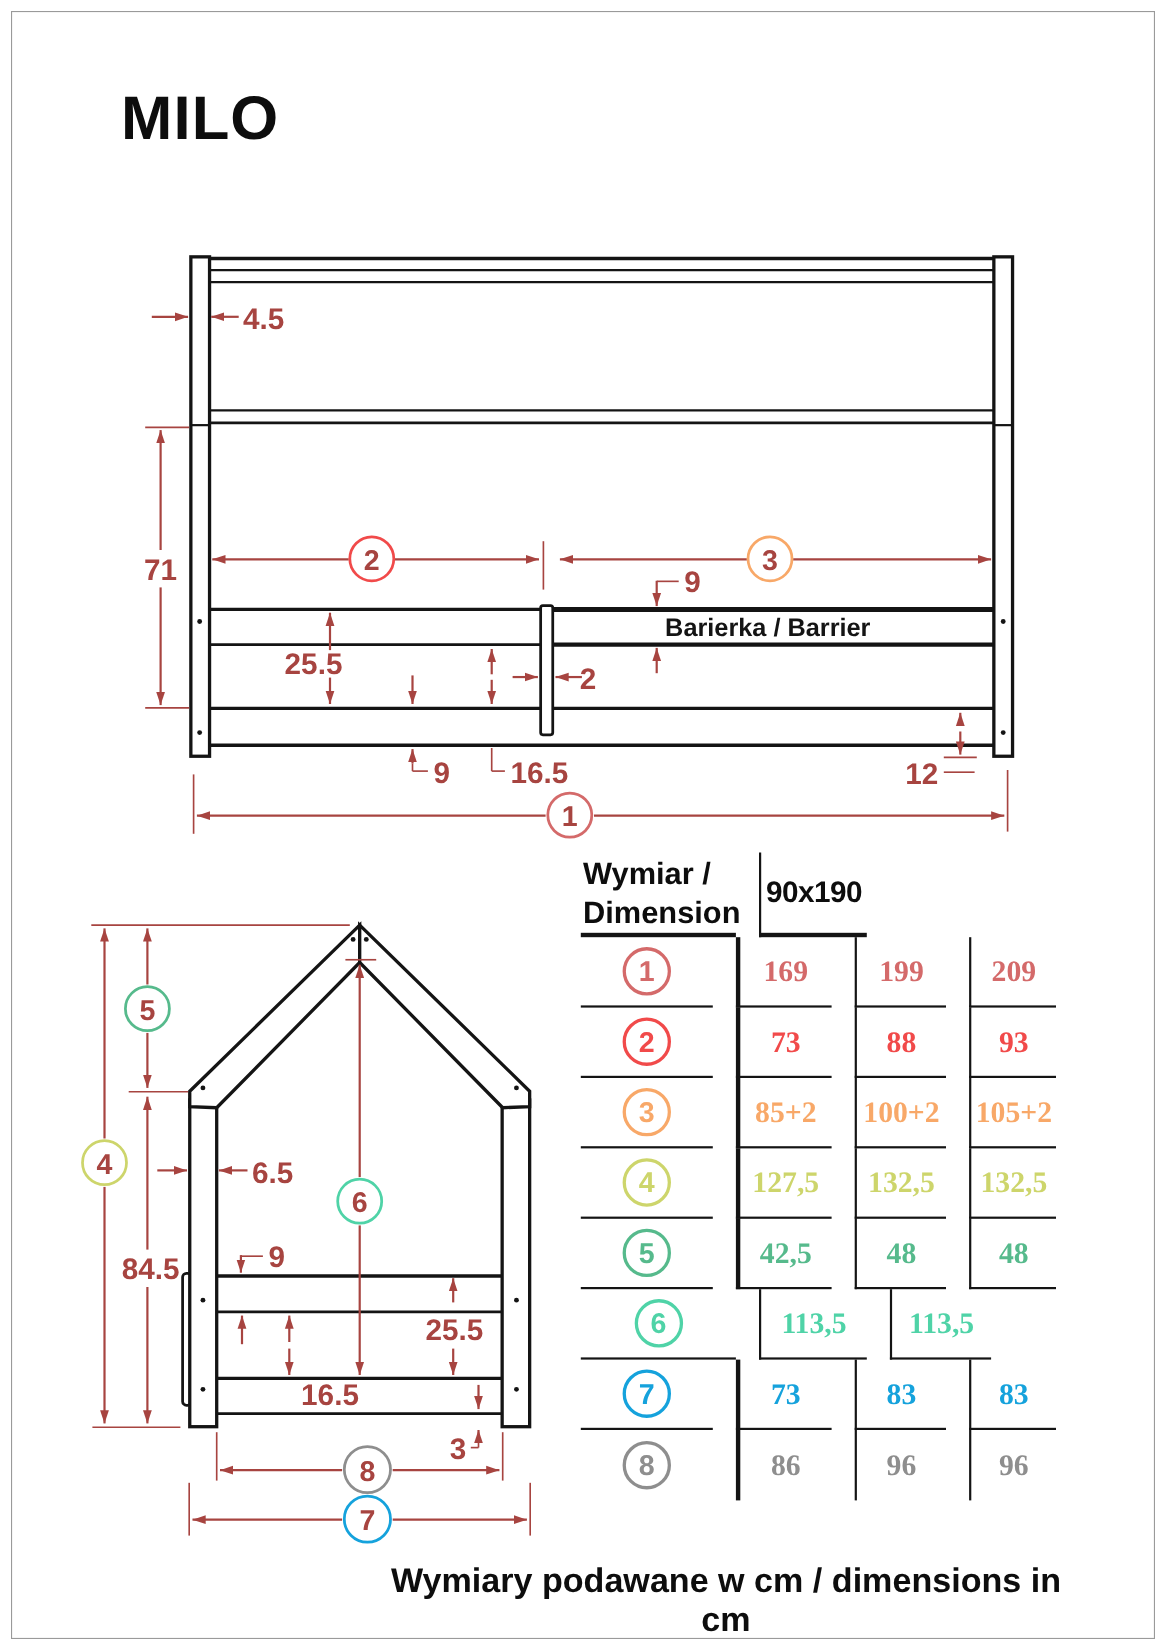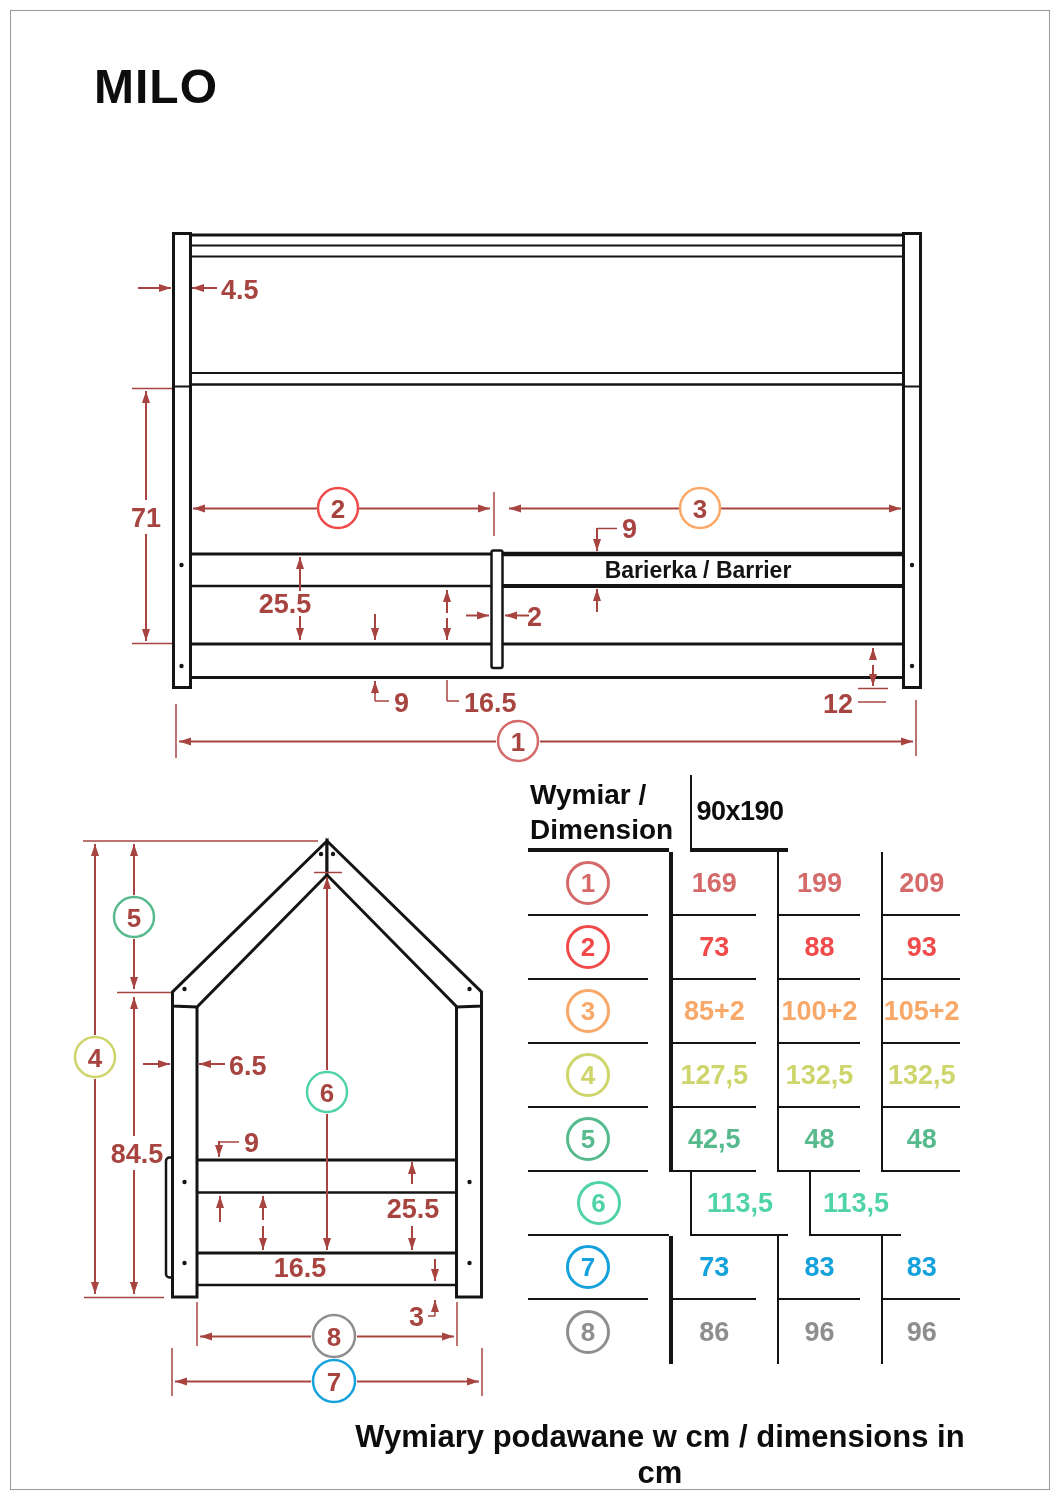--- a/index.html
+++ b/index.html
@@ -1,20 +1,20 @@
 <!DOCTYPE html>
 <html><head>
 <meta charset="utf-8">
 <style>
   html,body { margin:0; padding:0; background:#ffffff; }
   .stage { position:relative; width:1060px; height:1500px; background:#ffffff; overflow:hidden;
            font-family:"Liberation Sans", sans-serif; }
   .page-border { position:absolute; left:10px; top:10px; width:1038px; height:1478px;
                  border:1.5px solid #9a9a9a; pointer-events:none; }
-  .title { position:absolute; left:94px; top:62px; margin:0; font-size:48px; font-weight:800;
+  .title { position:absolute; left:94px; top:62px; margin:16px; font-size:56px; font-weight:800;
            letter-spacing:1px; color:#0d0d0d; line-height:1.05;text-align:center; }
   svg.drawings { position:absolute; left:0; top:0; }
   svg text { font-family:"Liberation Sans", sans-serif; font-weight:bold; }
   .blk line, .blk polygon, .blk rect, .blk path { stroke:#141414; }
   .dim line { stroke:#a74440; stroke-width:2; }
   .dim line.t { stroke-width:1.5; }
   .dim text { fill:#a74440; font-size:27px; }
   .blk text { fill:#141414; font-size:23px; }
   .badge circle { fill:#ffffff; stroke-width:2.5; }
   .badge text { font-size:26px; text-anchor:middle; }
@@ -26,21 +26,21 @@
   .td.col0 { width:141px; }
   .td.col1 { width:101px; border-left:4px solid #141414; }
   .td.col2 { width:98px;  border-left:2px solid #141414; }
   .td.col3 { width:92px;  border-left:2px solid #141414; }
   .tr.head .td { height:77px; border-bottom:4px solid #141414; }
   .tr.head .td.col0 { justify-content:flex-start; }
   .head-label { font-size:28px; font-weight:bold; color:#0d0d0d; line-height:1.25; padding-left:2px; }
   .col-head { font-size:27px; font-weight:bold; color:#0d0d0d; letter-spacing:-0.5px; }
   .tr.body .td { height:64px; border-bottom:2px solid #141414; }
   .tr.body:last-child .td { border-bottom:none; }
-  .tr.body .td.val { font-size:27px; font-weight:bold; color:var(--rc,#333); }
+  .tr.body .td.val { font-size:27px; font-weight:bold; color:var(--rc,#333);font-family:Liberation Serif, serif; }
   .badge-html { width:38px; height:38px; border:3px solid var(--rc,#333); border-radius:50%;
                 display:flex; align-items:center; justify-content:center;
                 font-size:26px; font-weight:bold; color:var(--rc,#333); }
   .caption { position:absolute; left:330px; top:1419px; width:660px; text-align:center;
              font-size:31px; font-weight:bold; color:#0d0d0d; }
 </style>
 </head>
 <body>
 
 <div class="stage">

